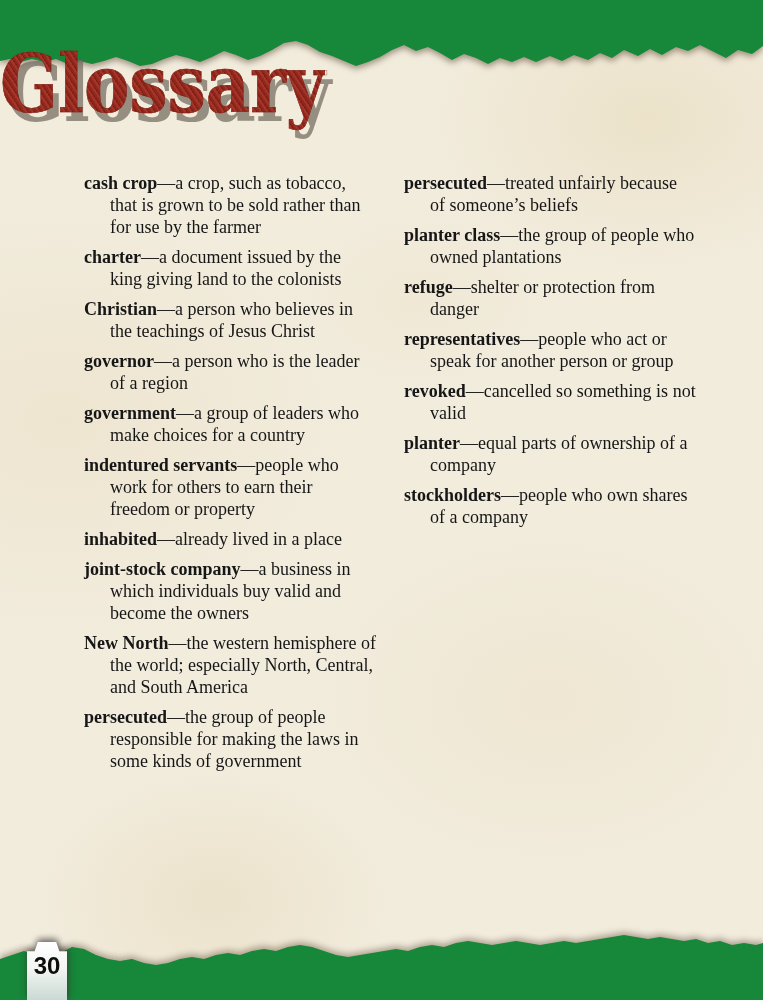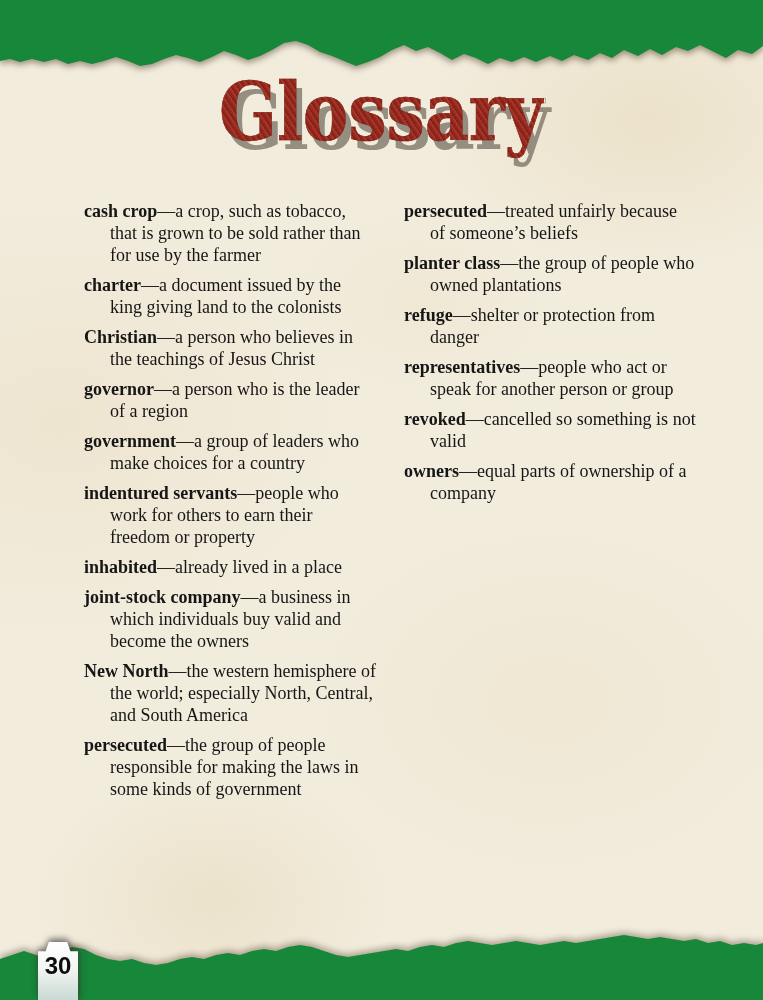--- a/index.html
+++ b/index.html
@@ -15,21 +15,21 @@
       radial-gradient(ellipse 260px 190px at 28% 90%, rgba(222,206,164,.32), transparent 70%),
       radial-gradient(ellipse 200px 140px at 55% 30%, rgba(234,222,192,.28), transparent 70%),
       #f2ecdd;
     font-family: "Liberation Serif", serif;
   }
   
   .torn-top, .torn-bottom { position: absolute; left: 0; width: 763px; display: block; }
   .torn-top { top: 0; height: 80px; filter: drop-shadow(0 3px 3px rgba(90,70,50,.55)); }
   .torn-bottom { bottom: 0; height: 72px; filter: drop-shadow(0 -3px 3px rgba(90,70,50,.45)); }
   
-  .title-block { text-align: center; padding-top: 72px; height: 118px; }
+  .title-block { padding-top: 44px; height: 118px; }
   .title-wrap {
     position: relative; display: inline-block;
     font-family: "DejaVu Serif", serif; font-weight: bold;
     font-size: 68px; line-height: 1; letter-spacing: 0px;
     transform: scaleY(1.18); transform-origin: top center;
   }
   .title-shadow { position: absolute; left: 6px; top: 7px; color: rgba(112,106,93,.72); }
   .title-main {
     position: relative;
     background: repeating-linear-gradient(52deg,
@@ -46,21 +46,21 @@
   .col { width: 292px; }
   .entry {
     margin: 0 0 8px 0;
     padding-left: 26px; text-indent: -26px;
     font-size: 18px; line-height: 22px;
     color: #161616;
   }
   .term { font-weight: bold; }
   
   .page-tab {
-    position: absolute; left: 38px; bottom: 0;
+    position: absolute; left: 27px; bottom: 0;
     width: 40px; height: 58px;
     z-index: 5;
     filter: drop-shadow(0 -3px 3px rgba(55,50,45,.55)) drop-shadow(2px 0 2px rgba(55,50,45,.35));
   }
   .tab-shape {
     width: 100%; height: 100%;
     background: linear-gradient(180deg, #ffffff 0%, #f3f6f3 45%, #cad9d3 100%);
     clip-path: polygon(0 16%, 19% 16%, 27% 0, 73% 0, 81% 16%, 100% 16%, 100% 100%, 0 100%);
     text-align: center;
   }
@@ -103,21 +103,22 @@
         <p class="entry"><span class="term">joint-stock company</span><span class="def">—a business in which individuals buy valid and become the owners</span></p>
         <p class="entry"><span class="term">New North</span><span class="def">—the western hemisphere of the world; especially North, Central, and South America</span></p>
         <p class="entry"><span class="term">persecuted</span><span class="def">—the group of people responsible for making the laws in some kinds of government</span></p>
       </div>
     <div class="col">
         <p class="entry"><span class="term">persecuted</span><span class="def">—treated unfairly because of someone’s beliefs</span></p>
         <p class="entry"><span class="term">planter class</span><span class="def">—the group of people who owned plantations</span></p>
         <p class="entry"><span class="term">refuge</span><span class="def">—shelter or protection from danger</span></p>
         <p class="entry"><span class="term">representatives</span><span class="def">—people who act or speak for another person or group</span></p>
         <p class="entry"><span class="term">revoked</span><span class="def">—cancelled so something is not valid</span></p>
-        <p class="entry"><span class="term">owners</span><span class="def">—equal parts of ownership of a company</span></p>
+        <p class="entry"><span class="term">planter</span><span class="def">—equal parts of ownership of a company</span></p>
+        <p class="entry"><span class="term">stockholders</span><span class="def">—people who own shares of a company</span></p>
       </div>
   </div>
 
   <svg class="torn-bottom" viewBox="0 0 763 72" preserveAspectRatio="none" aria-hidden="true">
     <path fill="#17873a" d="M0 72 V31
       L12 27 24 23 36 27 48 30 60 25 72 19 84 21 96 27 108 31 120 33 132 31 144 35 156 37 168 35
       180 31 192 29 204 31 216 27 228 25 240 27 252 23 264 21 276 23 288 19 300 17 312 19 324 23
       336 27 348 29 360 27 372 25 384 23 396 21 408 23 420 19 432 17 444 19 456 15 468 13 480 15
       492 17 504 15 516 13 528 15 540 17 552 15 564 13 576 15 588 13 600 11 612 9 624 7 636 9
       648 11 660 9 672 11 684 13 696 11 708 15 720 13 732 17 744 15 756 17 763 15 V72 Z"></path>

